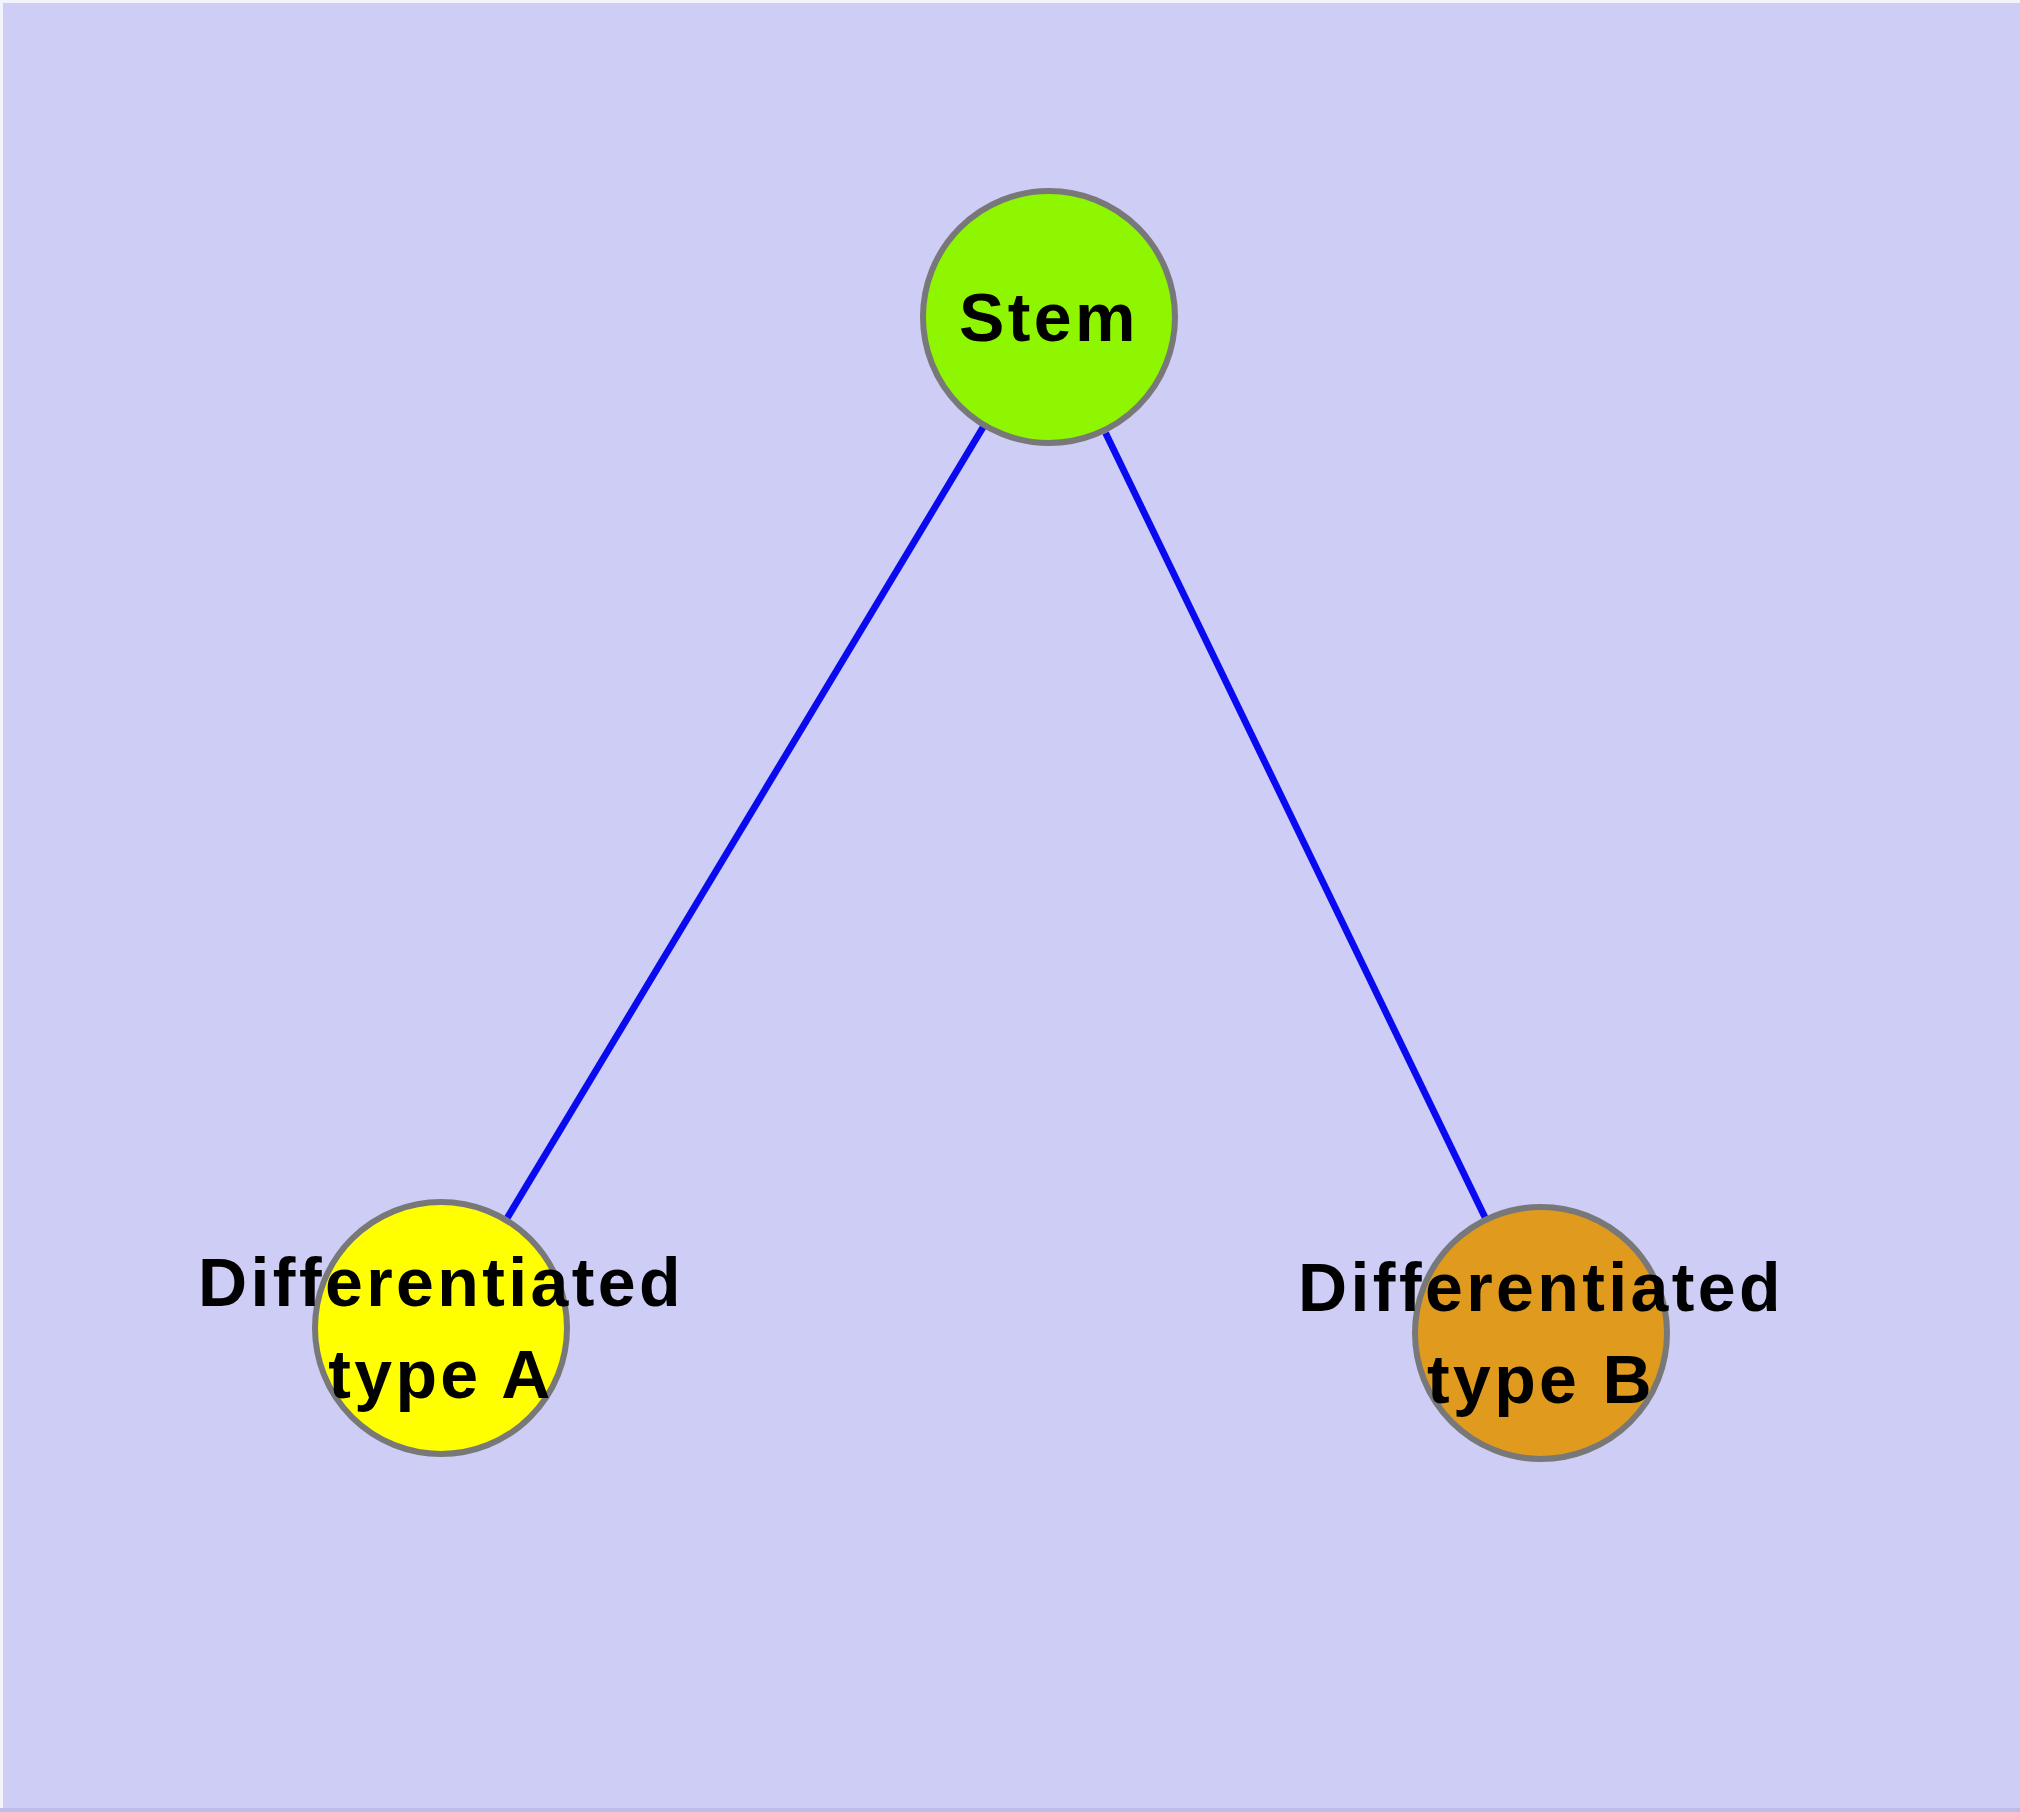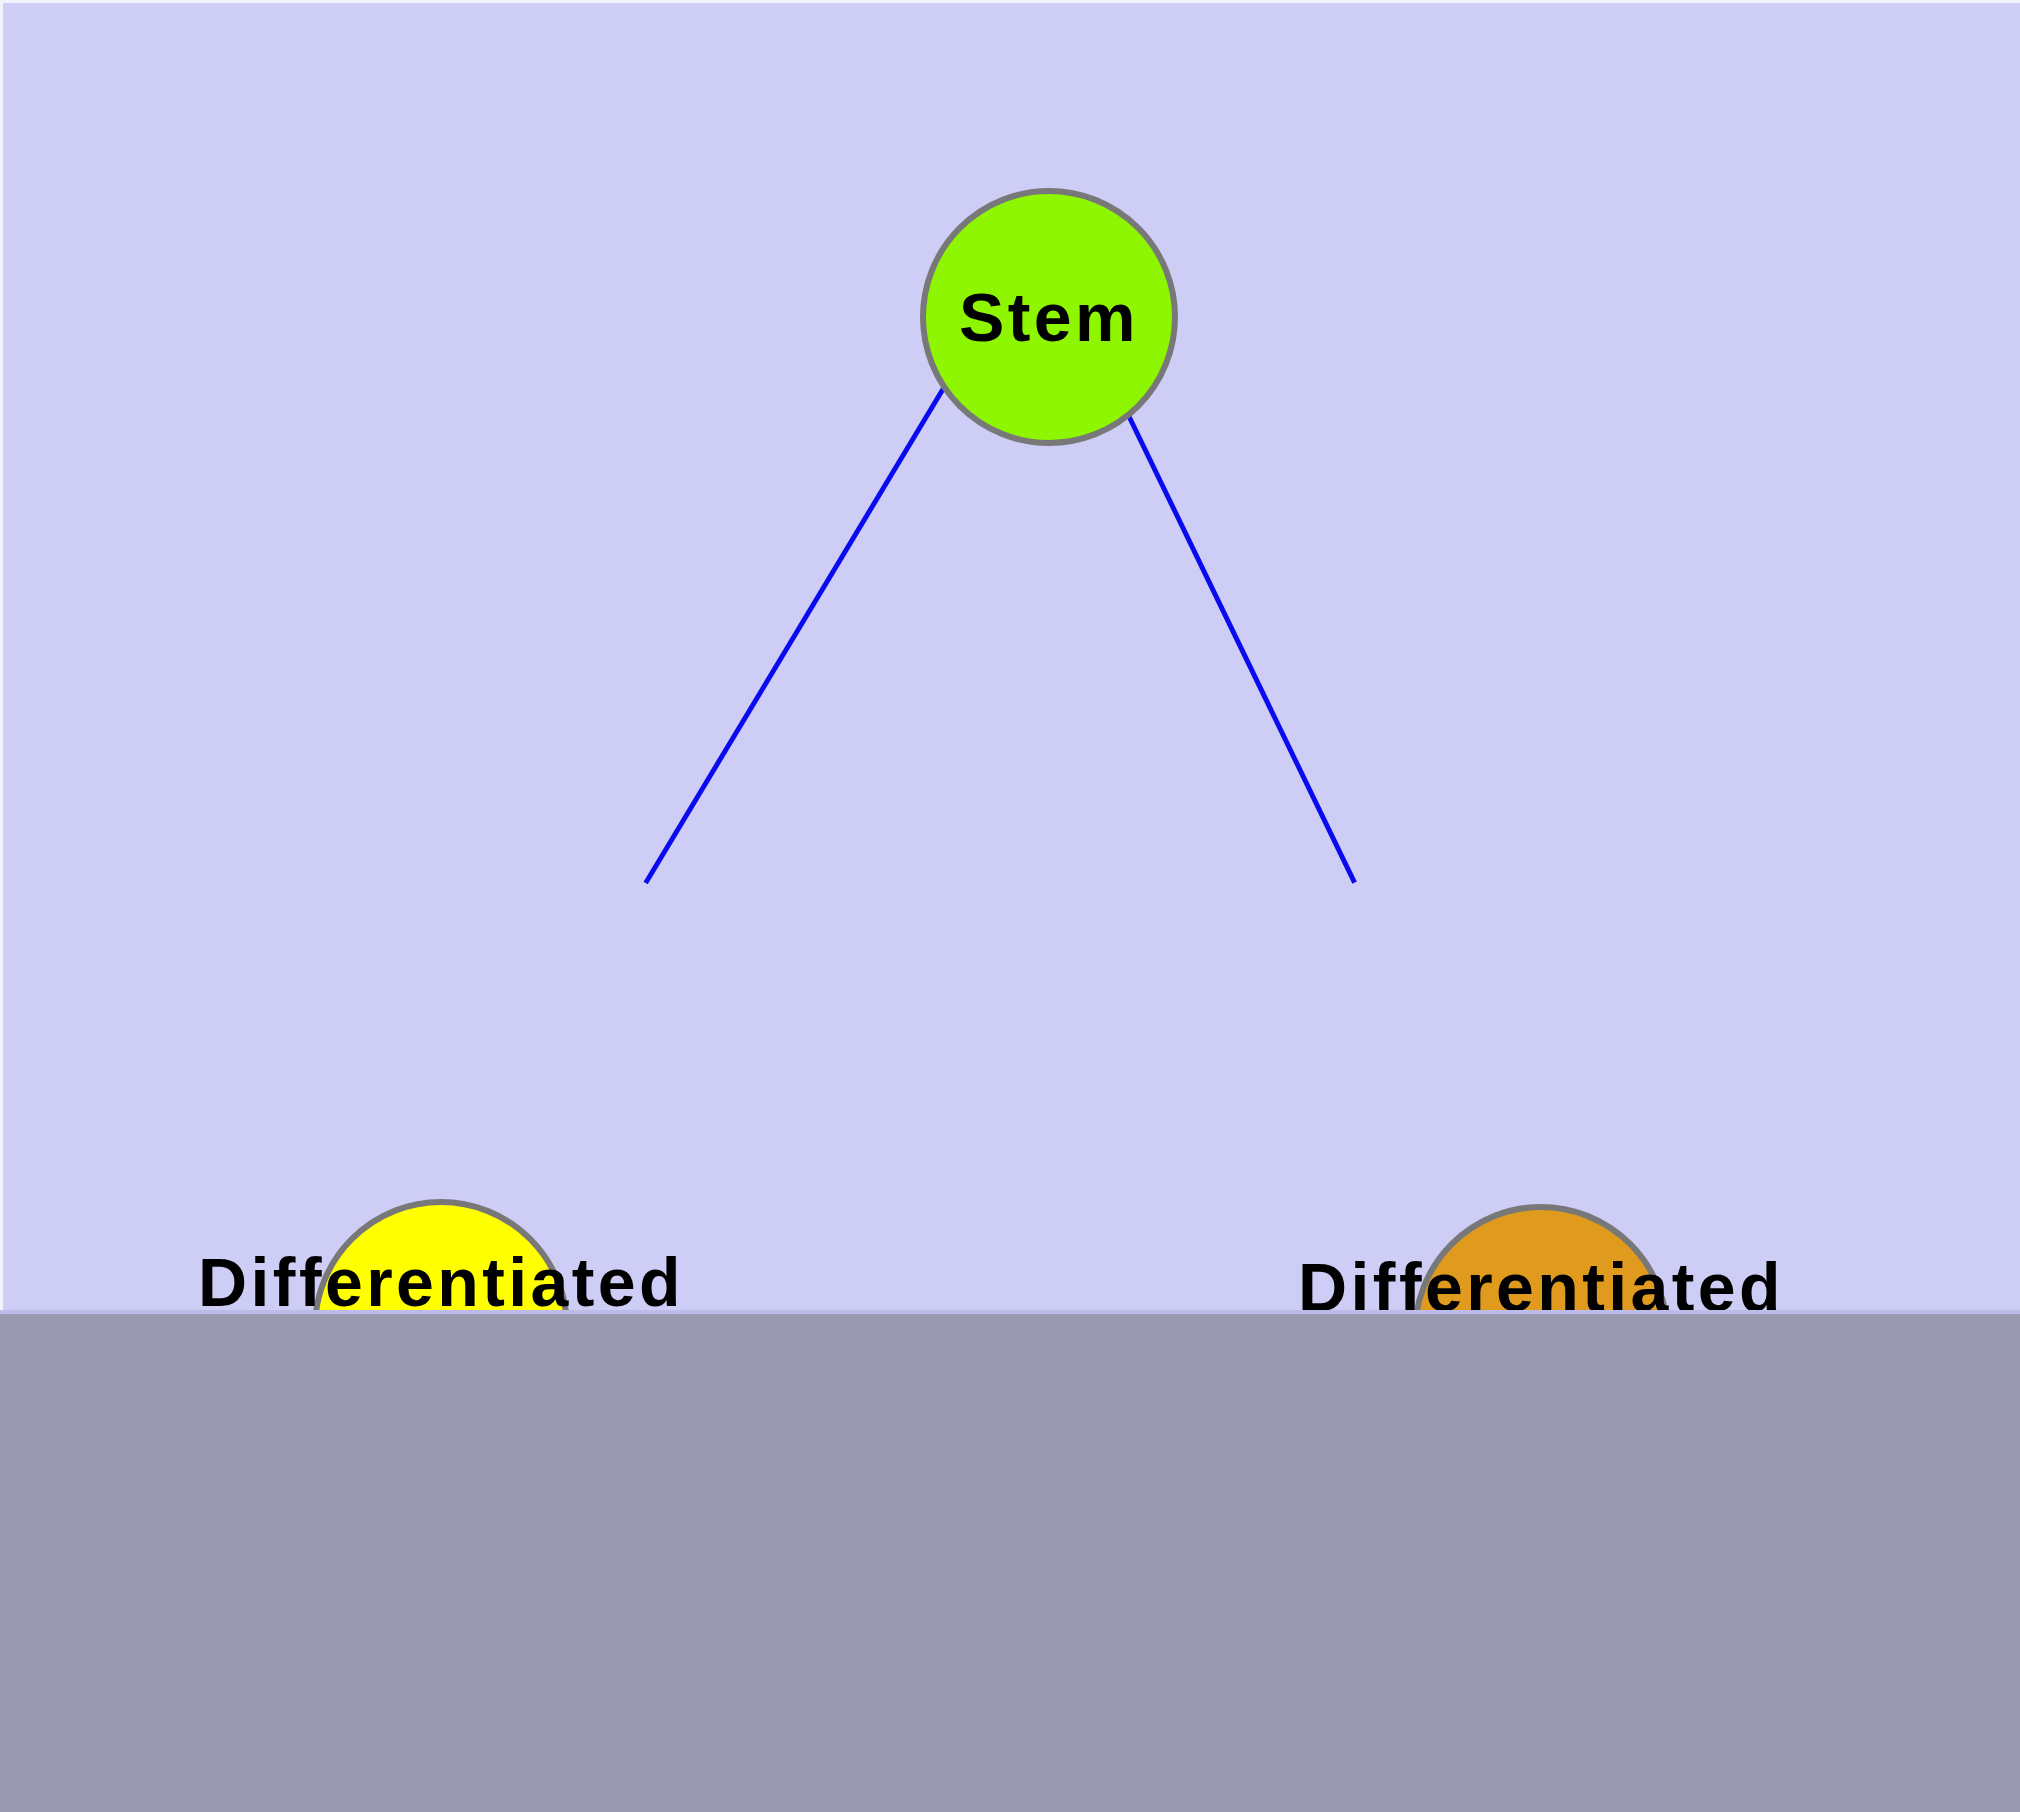--- a/index.html
+++ b/index.html
@@ -42,21 +42,21 @@
     white-space: pre-line;
     font-weight: bold;
     font-size: 68px;
     line-height: 92px;
     letter-spacing: 3.4px;
   }
 </style>
 </head>
 <body>
 
-<div class="canvas" style="width: 2021px; height: 1314px; background: rgb(205, 205, 246);">
+<div class="canvas" style="width: 2021px; height: 1812px; background: rgb(205, 205, 246);">
 
   <svg class="edges-layer" xmlns="http://www.w3.org/2000/svg" viewBox="0 0 2384 2138">
     <line stroke-linecap="butt" x1="1159.6201278561139" y1="504.23285162626223" x2="598.3798721438862" y2="1436.7671483737377" stroke="#0A0AF0" stroke-width="8"></line>
     <line stroke-linecap="butt" x1="1304.190346007887" y1="510.8314221783732" x2="1751.809653992113" y2="1436.1685778216267" stroke="#0A0AF0" stroke-width="8"></line>
   </svg>
 
   <div class="node" style="left: 920px; top: 188px; width: 258px; height: 258px; background: rgb(141, 246, 0); border-color: rgb(120, 120, 120); border-width: 6px;"></div>
   <div class="node" style="left: 312px; top: 1199px; width: 258px; height: 258px; background: rgb(255, 255, 0); border-color: rgb(120, 120, 120); border-width: 6px;"></div>
   <div class="node" style="left: 1412px; top: 1204px; width: 258px; height: 258px; background: rgb(224, 155, 30); border-color: rgb(120, 120, 120); border-width: 6px;"></div>
 

